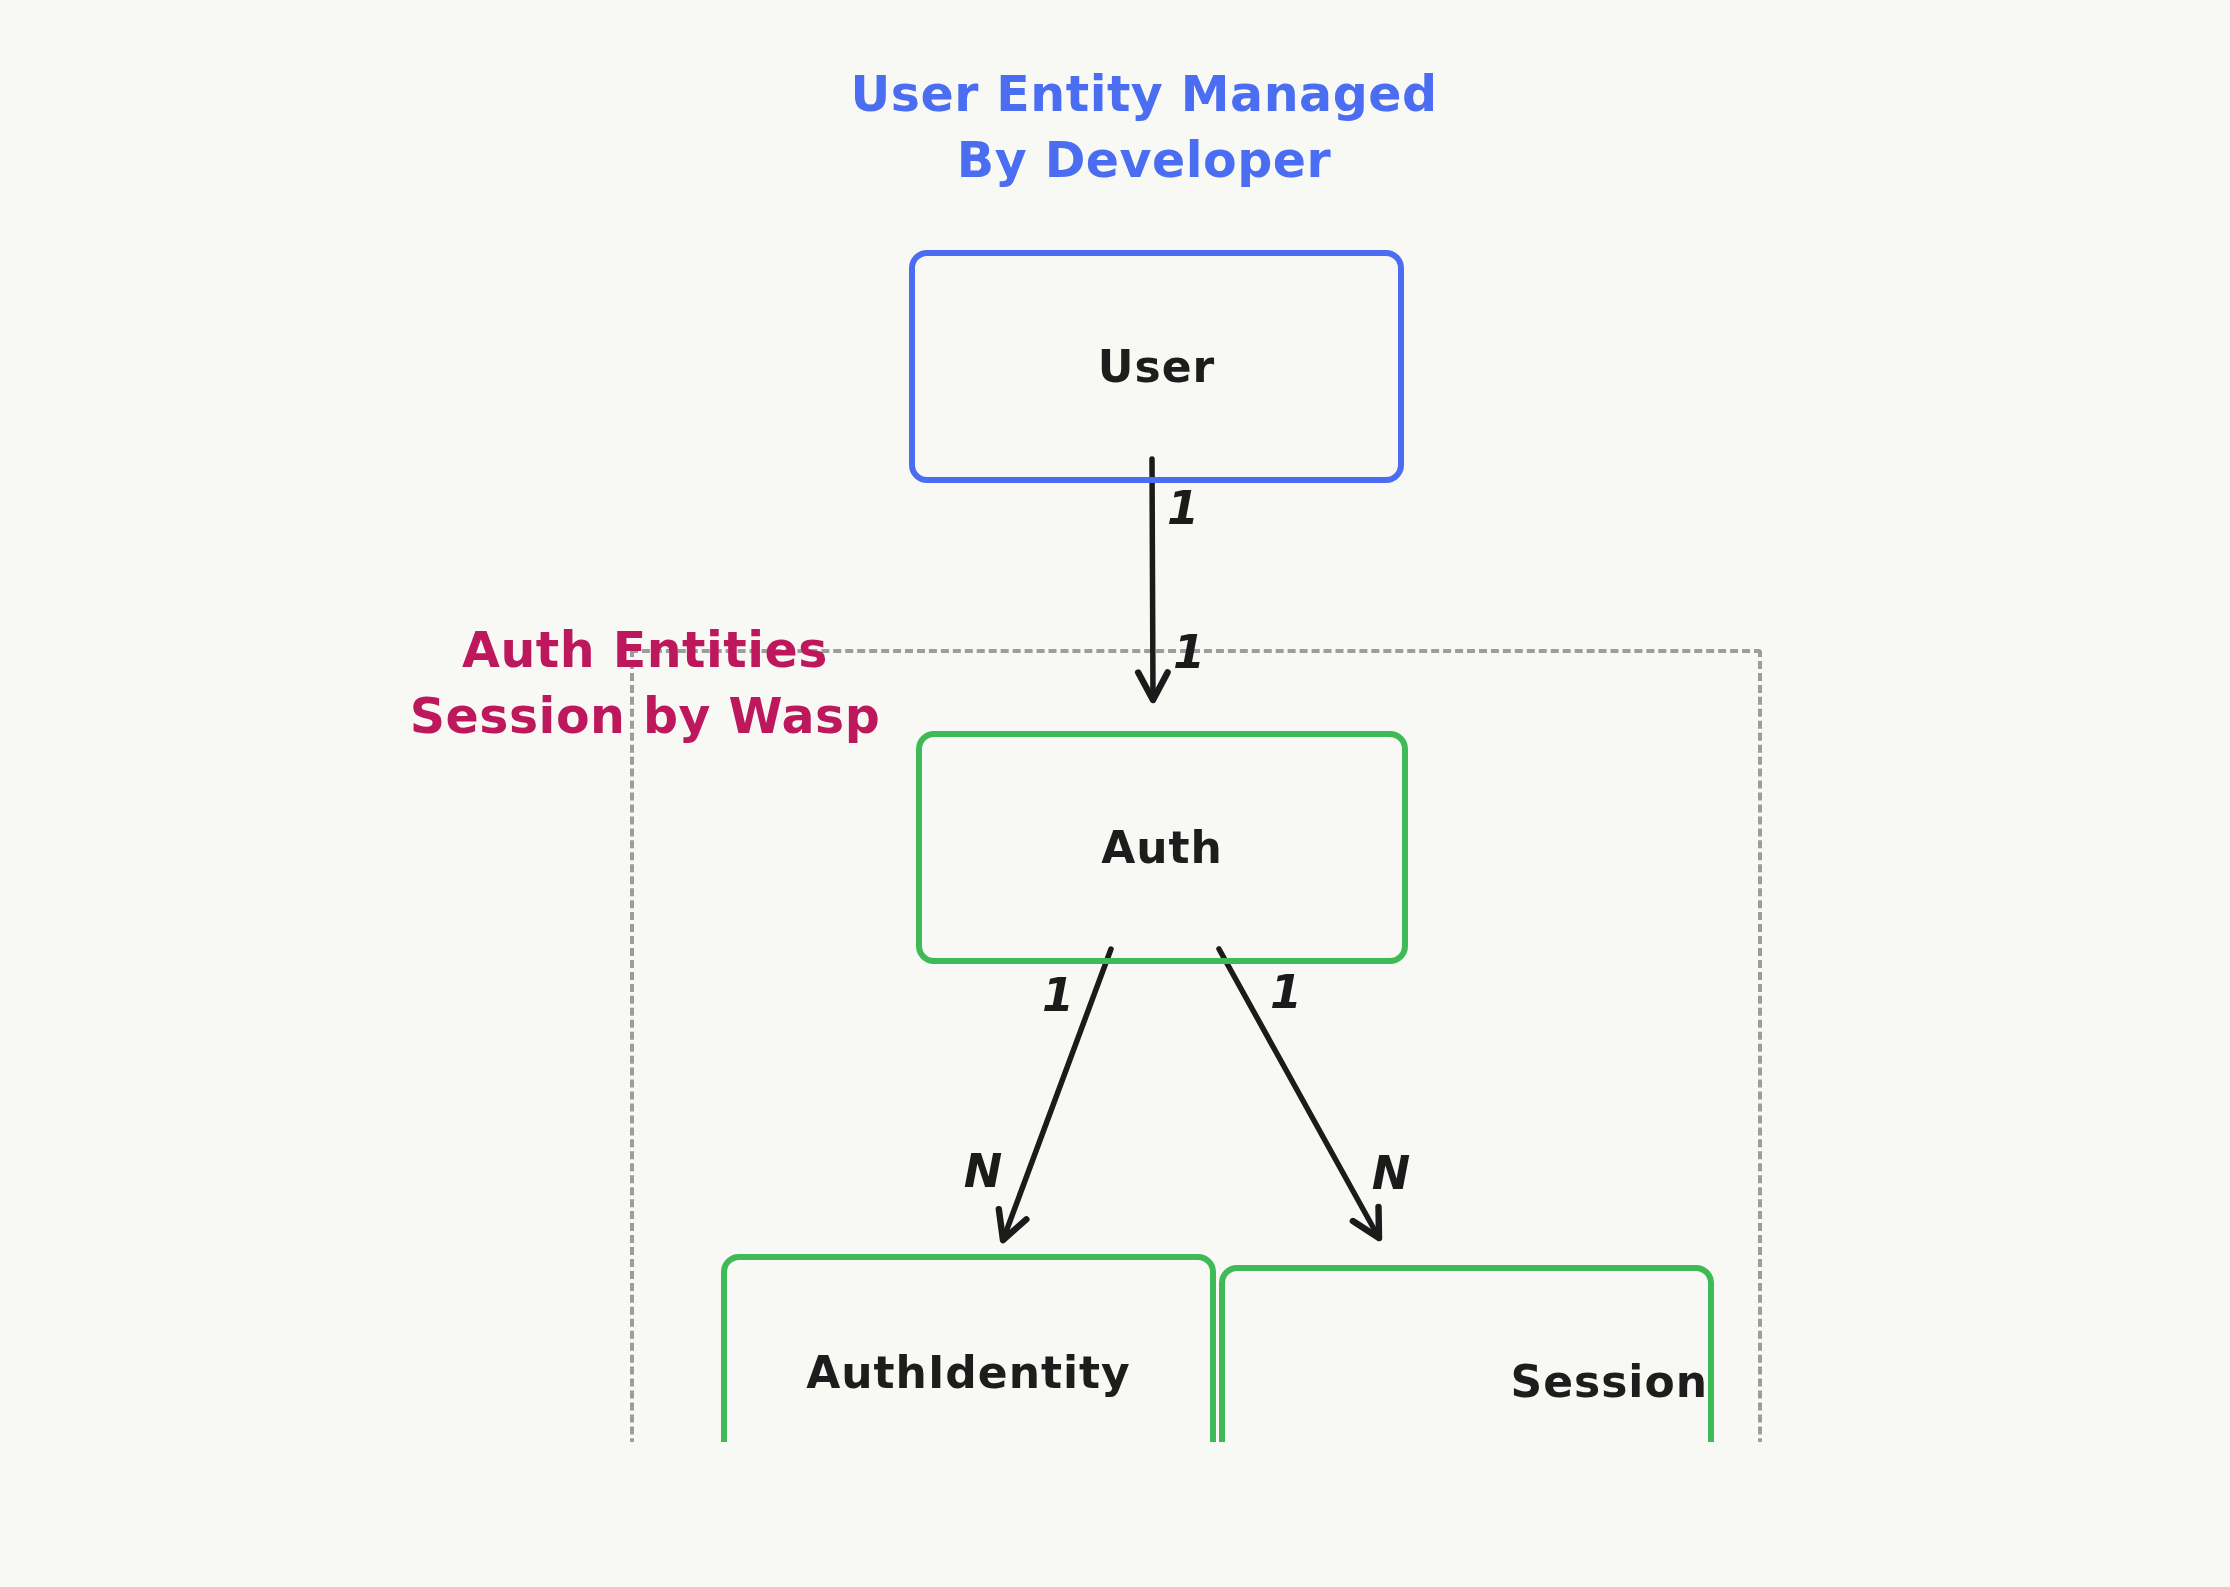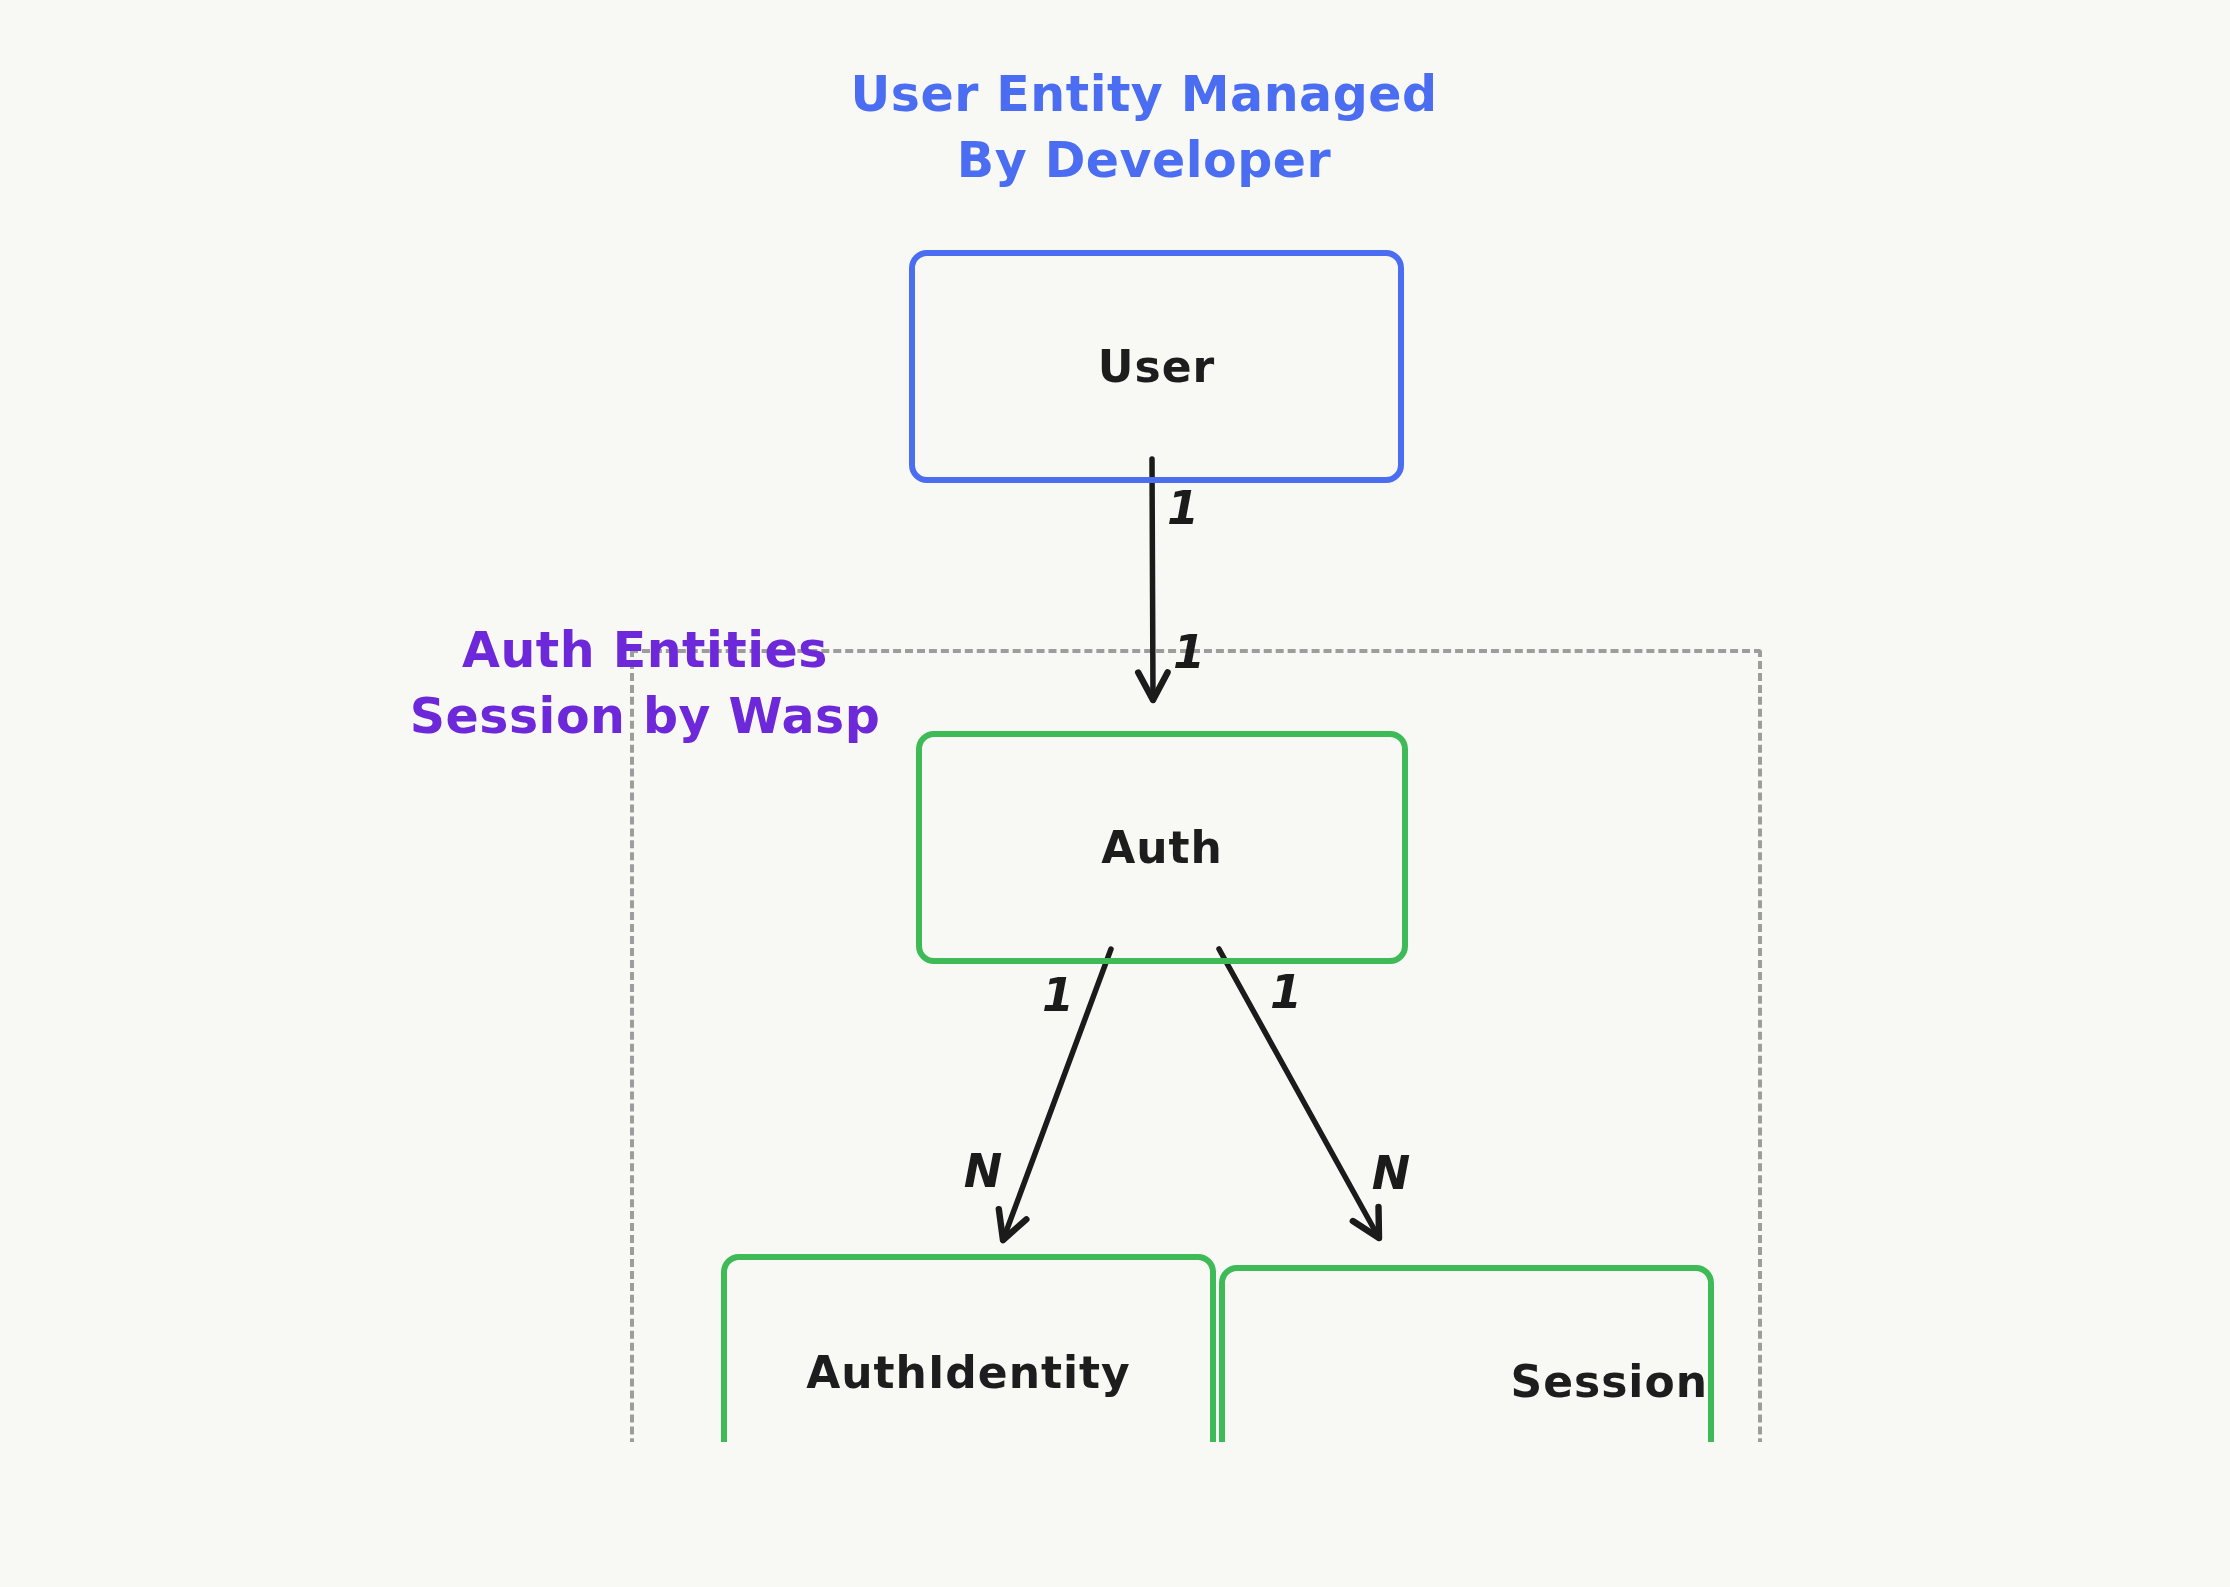--- a/index.html
+++ b/index.html
@@ -21,21 +21,21 @@
     text-align: center;
     font-weight: bold;
     font-size: 49px;
     line-height: 66px;
     letter-spacing: 0.5px;
     white-space: nowrap;
     z-index: 5;
   }
   .annotation .ann-line { display: block; }
   .annotation-blue { color: #4a6df2; left: 794px; top: 62px; width: 700px; }
-  .annotation-green { color: #6d28d9; left: 400px; top: 618px; width: 490px; }
+  .annotation-green { color: #be185d; left: 400px; top: 618px; width: 490px; }
   
   .group-box {
     position: absolute;
     left: 630px;
     top: 649px;
     width: 1124px;
     height: 897px;
     border: 4px dashed #9d9d9d;
     border-radius: 4px;
     z-index: 1;

